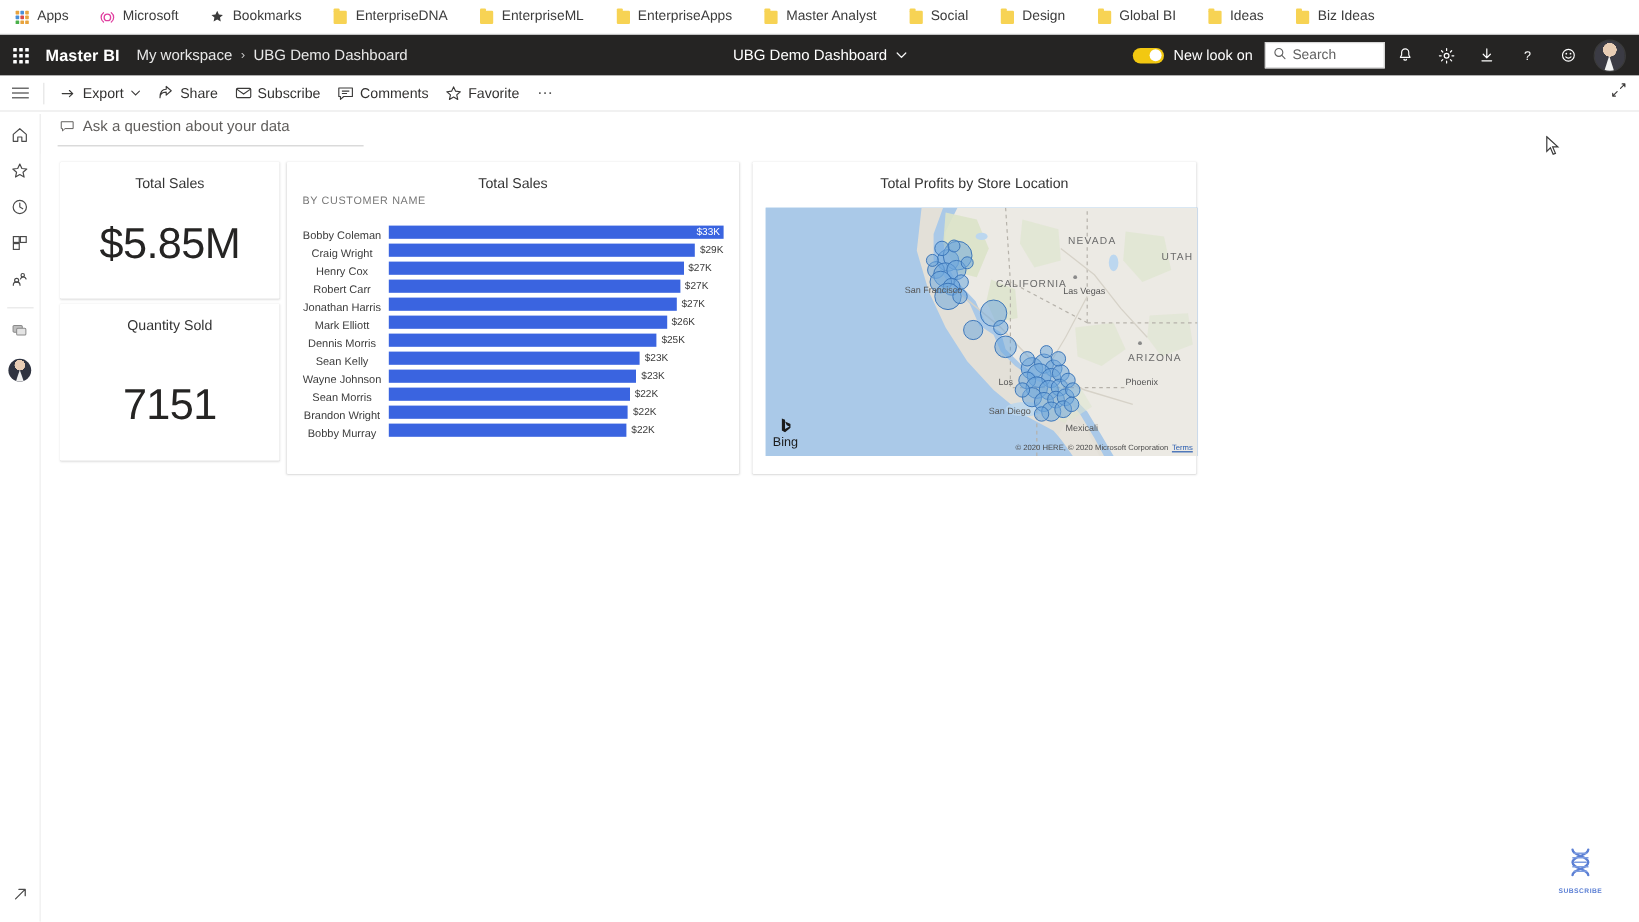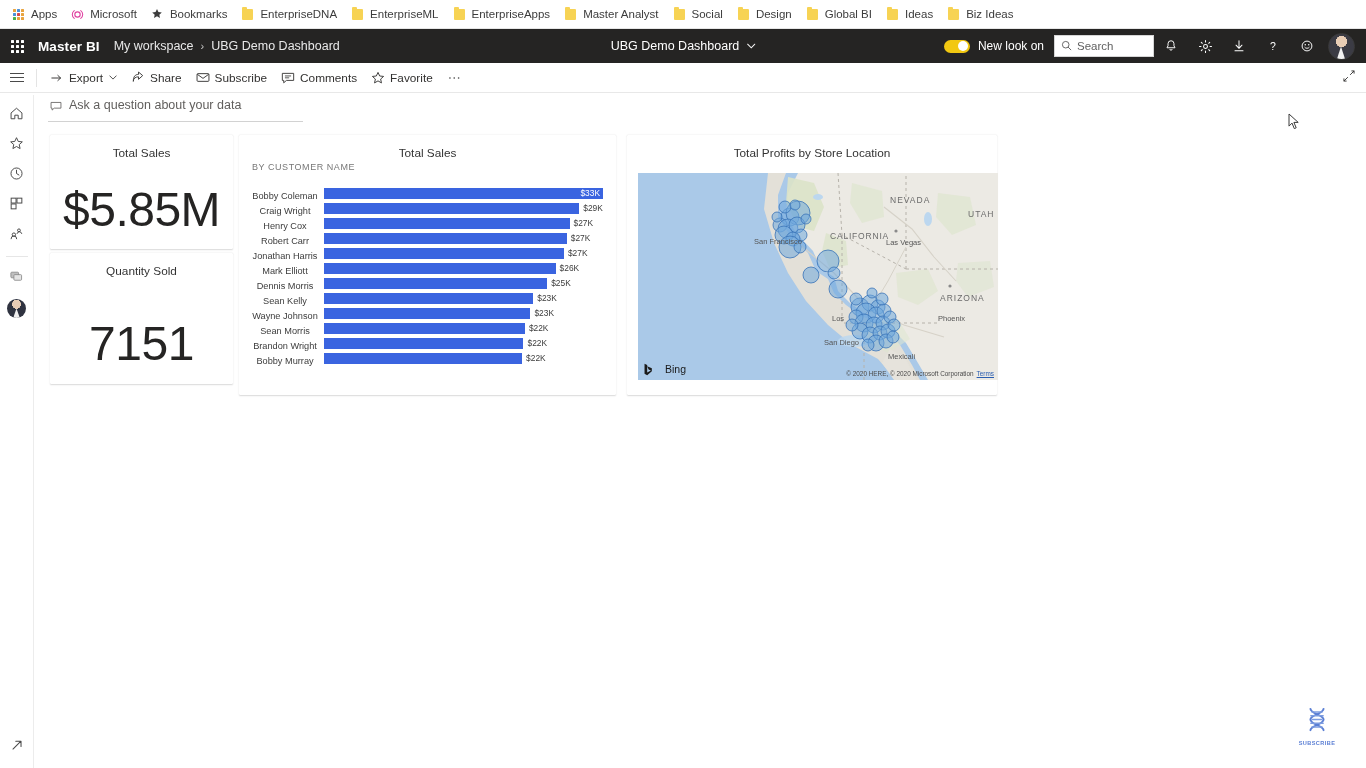--- a/index.html
+++ b/index.html
@@ -11,21 +11,21 @@
   }
 
   
   .bookmarks-bar {
     height: 29px;
     background: #ffffff;
     border-bottom: 1px solid #e6e6e6;
     display: flex;
     align-items: center;
     padding-left: 6px;
-    gap: 0px;
+    gap: 12px;
   }
   .bm-item {
     display: flex;
     align-items: center;
     gap: 6px;
     padding: 3px 8px 3px 6px;
     font-size: 11.5px;
     color: #3c3c3c;
     white-space: nowrap;
     border-radius: 3px;
@@ -171,21 +171,21 @@
     box-shadow:0 0.6px 1.8px rgba(0,0,0,.13), 0 0.15px 0.5px rgba(0,0,0,.10);
     border-radius:1px;
   }
   .tile-title{font-size:11.8px;color:#333;text-align:center;}
   .tile-sub{font-size:9px;color:#777;letter-spacing:.55px;margin-top:2px;}
 
   
   #tile-total-sales{left:16px;top:7px;width:183px;height:114px;padding:11px 13px;}
   #tile-qty-sold{left:16px;top:125px;width:183px;height:131px;padding:11px 13px;}
   .kpi-val{
-    font-size:48px;color:#252423;font-weight:300;
+    font-size:36px;color:#252423;font-weight:300;
     text-align:center;width:100%;letter-spacing:-.5px;
   }
   #tile-total-sales .kpi-val{margin-top:22px;}
   #tile-qty-sold .kpi-val{margin-top:38px;}
 
   
   #tile-bar{left:205px;top:7px;width:377px;height:260px;padding:11px 13px 8px 13px;}
   .bars-area{margin-top:16px;}
   .bar-row{display:flex;align-items:center;height:15px;margin-bottom:0px;}
   .bar-label{
@@ -203,22 +203,22 @@
   .bar-val.inside{color:#fff;}
 
   
   #tile-map{left:593px;top:7px;width:370px;height:260px;padding:11px 13px 0 13px;}
   .map-frame{
     position:relative;margin-top:13px;width:360px;height:207px;
     margin-left:-2px;overflow:hidden;background:#a9c8e8;
   }
   .map-svg{position:absolute;inset:0;}
   .bing-logo{
-    position:absolute;left:6px;bottom:5px;display:flex;align-items:center;gap:13px;
-    font-size:10.5px;color:#1a1a1a;font-weight:500;
+    position:absolute;left:6px;bottom:5px;display:flex;align-items:center;gap:3px;
+    font-size:10.5px;color:#1a1a1a;font-weight:500;flex-direction:column;
   }
   .bing-mark{
     width:8px;height:12px;position:relative;
   }
   .map-attrib{
     position:absolute;right:4px;bottom:3px;font-size:6.4px;color:#4a4a4a;
     display:flex;gap:3px;align-items:center;white-space:nowrap;
   }
   .map-attrib u{color:#2a5db0;}
 

